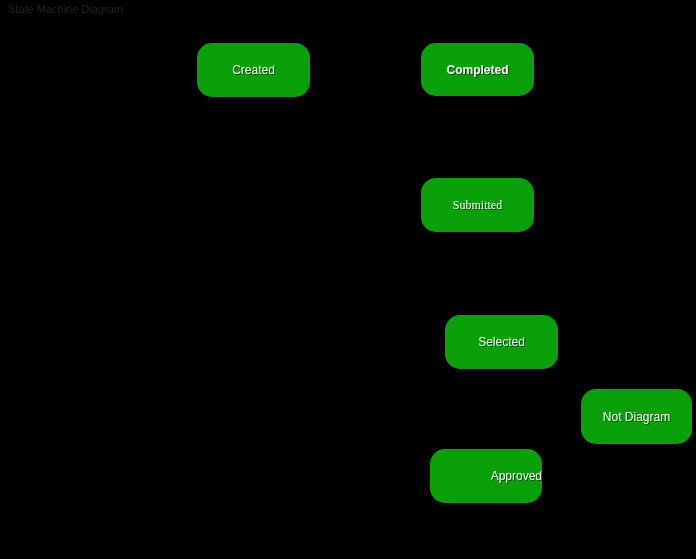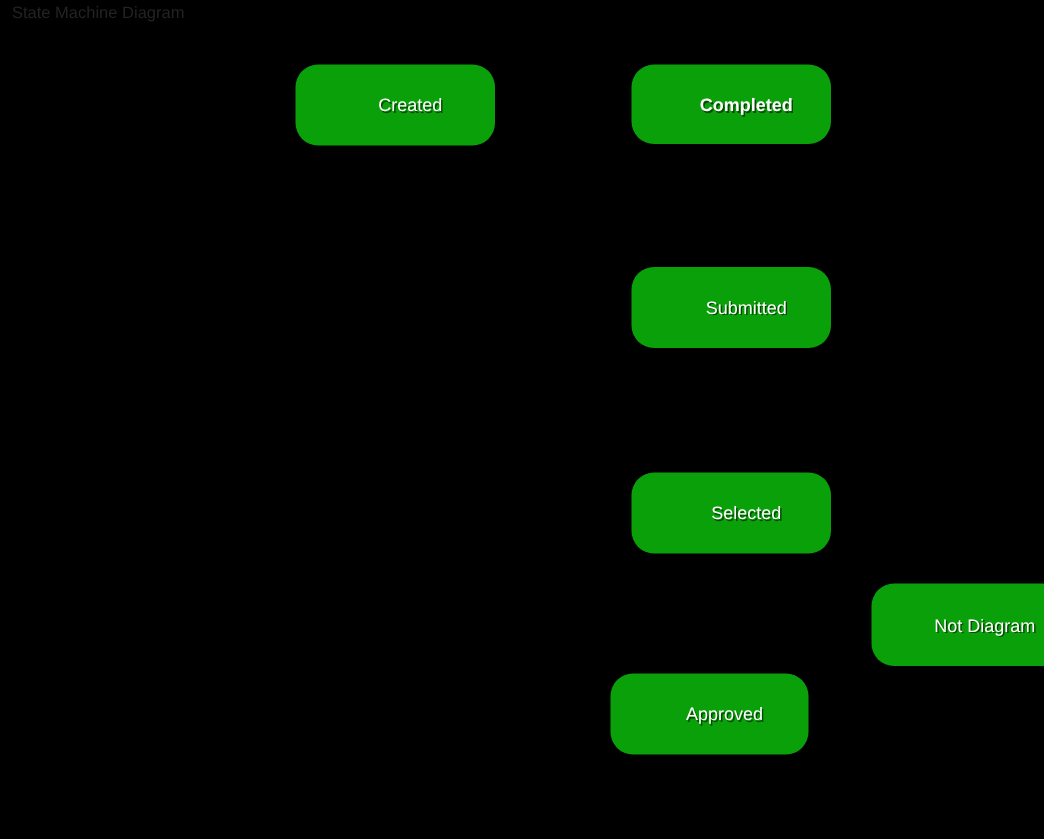--- a/index.html
+++ b/index.html
@@ -24,34 +24,33 @@
     color: var(--title-text, #232323);
     white-space: nowrap;
   }
   .node {
     position: absolute;
     background: var(--node-fill, #0aa00a);
     border-radius: 15px;
     display: flex;
     align-items: center;
     justify-content: center;
-    padding-left: 20px;
   }
   .node .node-label {
     color: var(--node-text, #ffffff);
     font-size: 12px;
     text-shadow: 1px 1px 0 rgba(0,0,0,0.55);
     white-space: nowrap;
   }
   .node-created      { left: 197px; top: 43px;  width: 113px; height: 54px; }
   .node-completed    { left: 421px; top: 43px;  width: 113px; height: 53px; font-weight: bold; }
-  .node-submitted    { left: 421px; top: 178px; width: 113px; height: 54px; }
-  .node-selected     { left: 421px; top: 315px; width: 113px; height: 54px; }
+  .node-submitted    { left: 421px; top: 178px; width: 113px; height: 54px; font-family: Liberation Serif, serif; }
+  .node-selected     { left: 445px; top: 315px; width: 113px; height: 54px; }
   .node-not-approved { left: 581px; top: 389px; width: 111px; height: 55px; }
-  .node-approved     { left: 407px; top: 449px; width: 112px; height: 54px; }
+  .node-approved     { left: 430px; top: 449px; width: 112px; height: 54px; justify-content: flex-end; }
 </style>
 </head>
 <body>
 
 <div class="canvas">
 
   <div class="diagram-title">State Machine Diagram</div>
 
   <div class="node node-created">
     <span class="node-label">Created</span>

